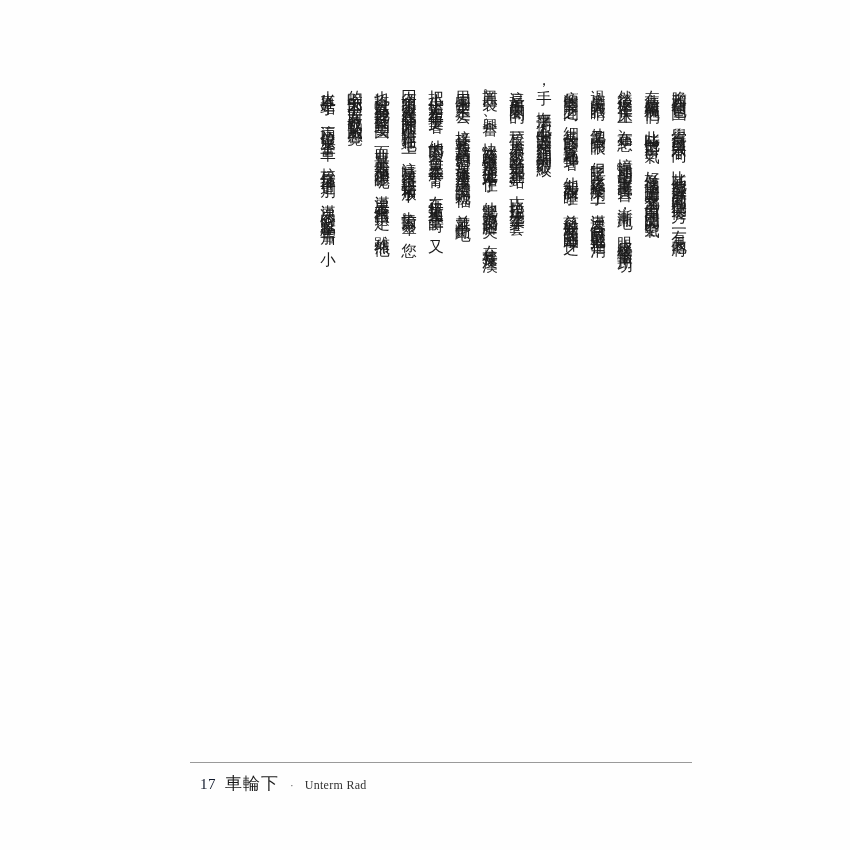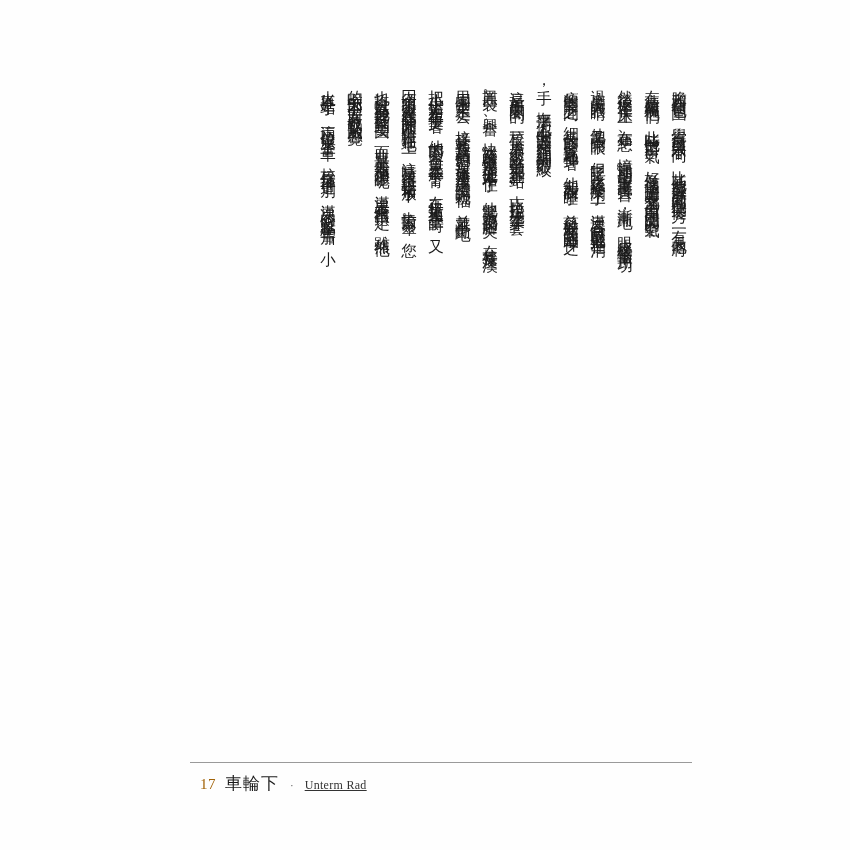--- a/index.html
+++ b/index.html
@@ -65,41 +65,40 @@
     position: absolute;
     left: 200px;
     top: 772px;
     display: flex;
     align-items: baseline;
     gap: 9px;
   }
   .folio {
     font-size: 15px;
     font-family: "Liberation Serif", serif;
-    color: #a16207;
+    color: #0f172a;
     letter-spacing: 0.5px;
   }
   .run-title {
     font-size: 17px;
     font-family: "DejaVu Serif", serif;
     color: #1a1a1a;
     letter-spacing: 1px;
   }
   .run-sep {
     font-size: 11px;
     color: #555;
     margin: 0 2px;
   }
   .run-title-latin {
     font-size: 12px;
     font-family: "Liberation Serif", serif;
     font-style: normal;
     color: #333;
     letter-spacing: 0.3px;
-    text-decoration: underline;
   }
 </style>
 </head>
 <body>
 
 <div class="page">
 
   <div class="text-block">
     <div class="col">膽和自信包圍，覺得自己與眾不同，比其他臉蛋胖胖的同伴們優秀，有一天他將</div>
     <div class="col">在高處俯視他們。此時他鬆了口氣，好像這個房間裏充滿了自由而清閒的空氣，</div>

